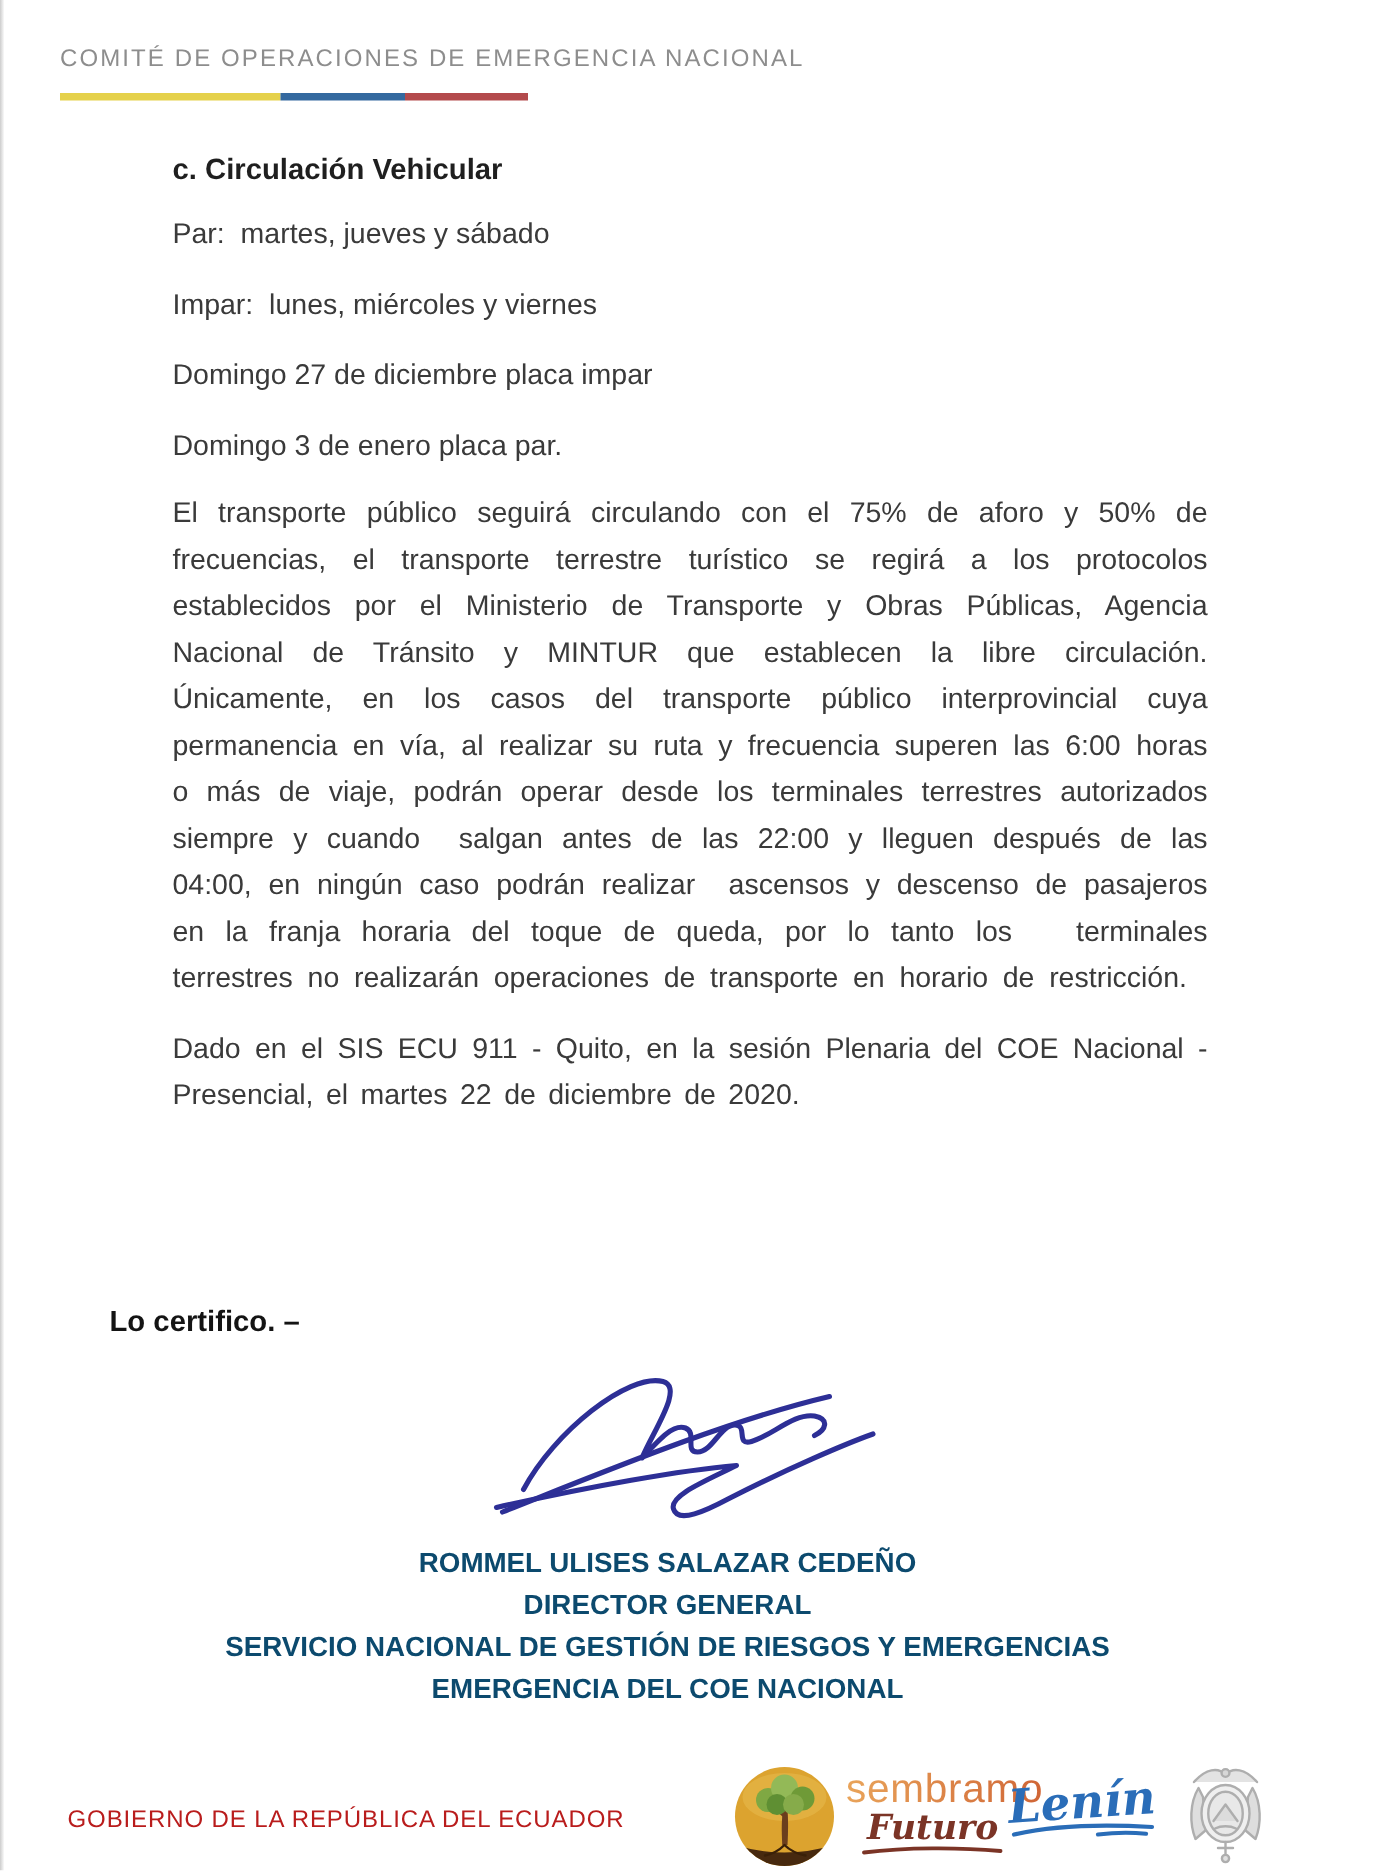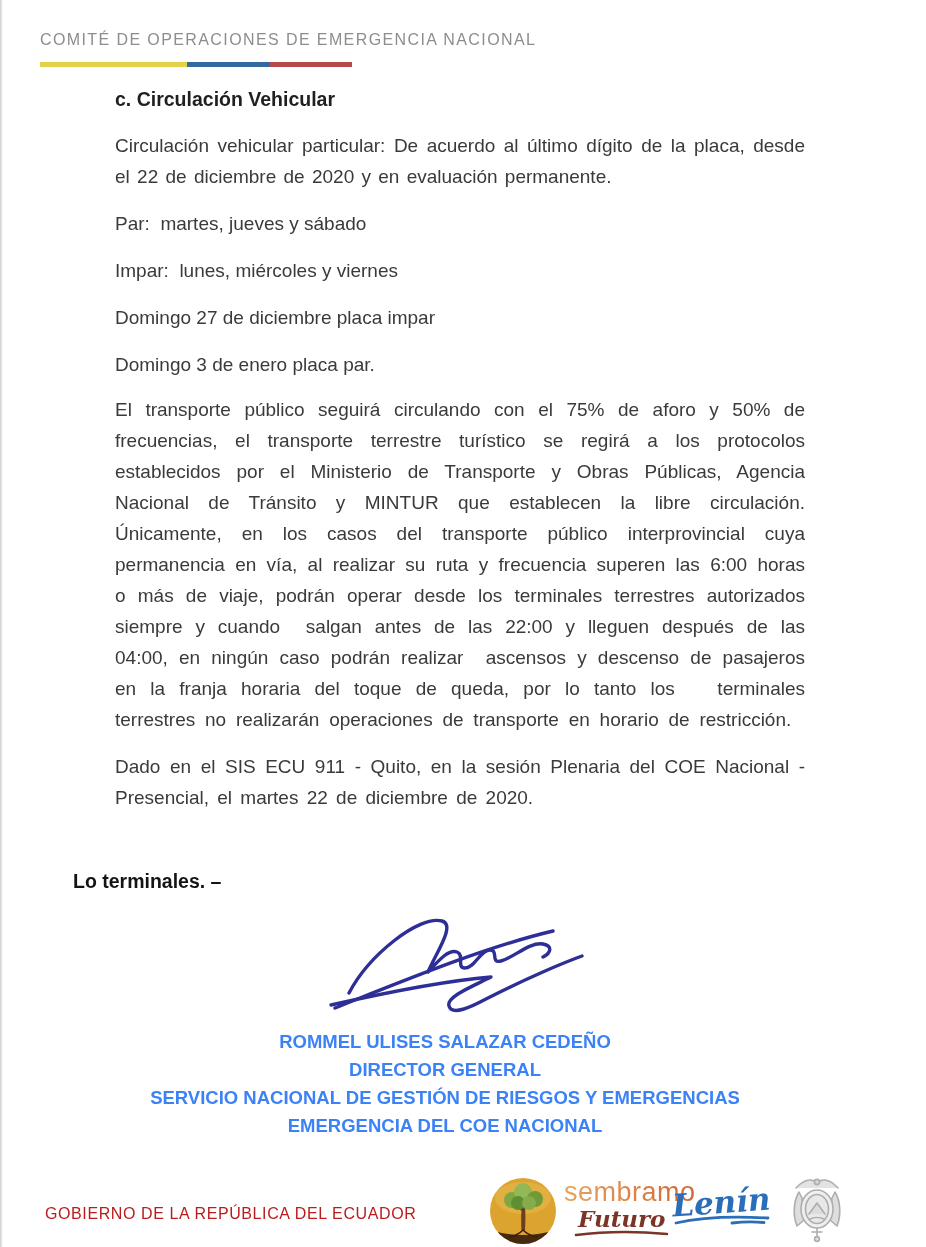--- a/index.html
+++ b/index.html
@@ -14,38 +14,38 @@
   .header-title{
     position:absolute;left:40px;top:31px;font-size:16px;letter-spacing:1.4px;
     font-weight:400;white-space:nowrap;
   }
   .flag-bar{position:absolute;left:40px;top:62px;width:312px;height:5px;display:flex;}
   .flag-bar .seg1{width:147px;height:100%;}
   .flag-bar .seg2{width:83px;height:100%;}
   .flag-bar .seg3{width:82px;height:100%;}
 
   
-  .content{position:absolute;left:115px;top:87px;width:690px;}
+  .content{position:absolute;left:115px;top:101px;width:690px;}
   .section-heading{font-size:19.5px;font-weight:bold;color:#1f1f1f;margin:0;line-height:24px;}
   .content p{margin:16px 0 0 0;font-size:19px;line-height:31px;white-space:pre-wrap;}
   p.justified{text-align:justify;}
   p.intro{margin-top:19px;word-spacing:2px;}
   p.transport{margin-top:14px;word-spacing:4.5px;}
   p.closing{word-spacing:3px;}
 
   .certify{
     position:absolute;left:73px;top:870px;font-size:19.5px;font-weight:bold;color:#141414;
     white-space:pre-wrap;
   }
 
   .signature-svg{position:absolute;left:285px;top:895px;width:320px;height:140px;}
 
   .signatory{
     position:absolute;left:75px;top:1028px;width:740px;text-align:center;
-    font-size:18.5px;font-weight:bold;color:#3b82f6;line-height:28px;
+    font-size:18.5px;font-weight:bold;color:#0c4a6e;line-height:28px;
   }
   .signatory div{white-space:nowrap;}
 
   
   .gov-label{
     position:absolute;left:45px;top:1205px;font-size:16px;letter-spacing:.6px;
     font-weight:400;white-space:nowrap;
   }
   .sembramos-logo{position:absolute;left:488px;top:1176px;width:70px;height:70px;}
   .sembramos-text{position:absolute;left:564px;top:1179px;width:130px;}
@@ -75,33 +75,32 @@
 <div class="header-title" style="color: rgb(141, 141, 141);">COMITÉ DE OPERACIONES DE EMERGENCIA NACIONAL</div>
 <div class="flag-bar">
   <div class="seg1" style="background-color: rgb(229, 209, 75);"></div>
   <div class="seg2" style="background-color: rgb(52, 105, 159);"></div>
   <div class="seg3" style="background-color: rgb(179, 74, 76);"></div>
 </div>
 
 <div class="content">
   <h3 class="section-heading">c. Circulación Vehicular</h3>
 
-  <p class="intro justified">Circulación vehicular particular: De acuerdo al último dígito de la placa, desde el 22 de diciembre de 2020 y en evaluación permanente.</p>
 
   <p>Par:  martes, jueves y sábado</p>
   <p>Impar:  lunes, miércoles y viernes</p>
   <p>Domingo 27 de diciembre placa impar</p>
   <p>Domingo 3 de enero placa par.</p>
 
   <p class="transport justified">El transporte público seguirá circulando con el 75% de aforo y 50% de frecuencias, el transporte terrestre turístico se regirá a los protocolos establecidos por el Ministerio de Transporte y Obras Públicas, Agencia Nacional de Tránsito y MINTUR que establecen la libre circulación. Únicamente, en los casos del transporte público interprovincial cuya permanencia en vía, al realizar su ruta y frecuencia superen las 6:00 horas o más de viaje, podrán operar desde los terminales terrestres autorizados siempre y cuando  salgan antes de las 22:00 y lleguen después de las 04:00, en ningún caso podrán realizar  ascensos y descenso de pasajeros en la franja horaria del toque de queda, por lo tanto los   terminales terrestres no realizarán operaciones de transporte en horario de restricción.</p>
 
   <p class="closing justified">Dado en el SIS ECU 911 - Quito, en la sesión Plenaria del COE Nacional - Presencial, el martes 22 de diciembre de 2020.</p>
 </div>
 
-<div class="certify">Lo terminales. –</div>
+<div class="certify">Lo certifico. –</div>
 
 <svg class="signature-svg" viewBox="0 0 320 140" style="color: rgb(45, 47, 150);">
   <g fill="none" stroke="currentColor" stroke-width="3.4" stroke-linecap="round" stroke-linejoin="round">
     <path d="M64,98 C84,60 134,20 157,26 C171,30 151,58 143,77 C155,64 164,54 172,57 C180,60 171,73 180,73 C190,73 195,55 205,55 C214,55 205,69 216,66 C230,62 244,47 258,49 C268,51 266,58 258,62"></path>
     <path d="M46,110 C108,96 170,85 206,82 C186,92 161,102 164,111 C167,121 186,112 201,104 C240,84 280,67 297,61"></path>
     <path d="M50,113 C118,86 200,52 268,36"></path>
   </g>
 </svg>
 
 <div class="signatory">

